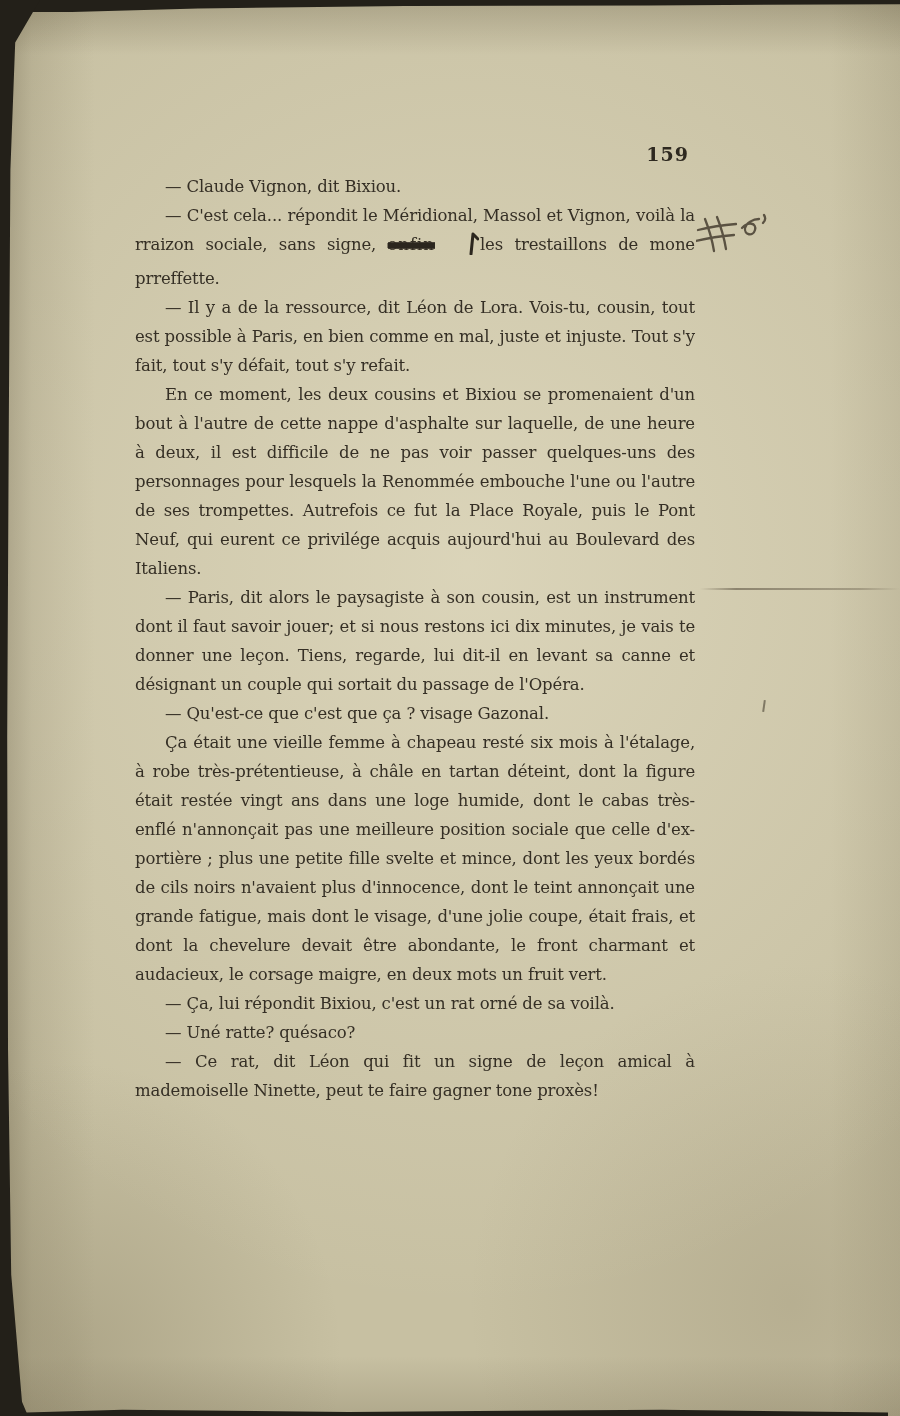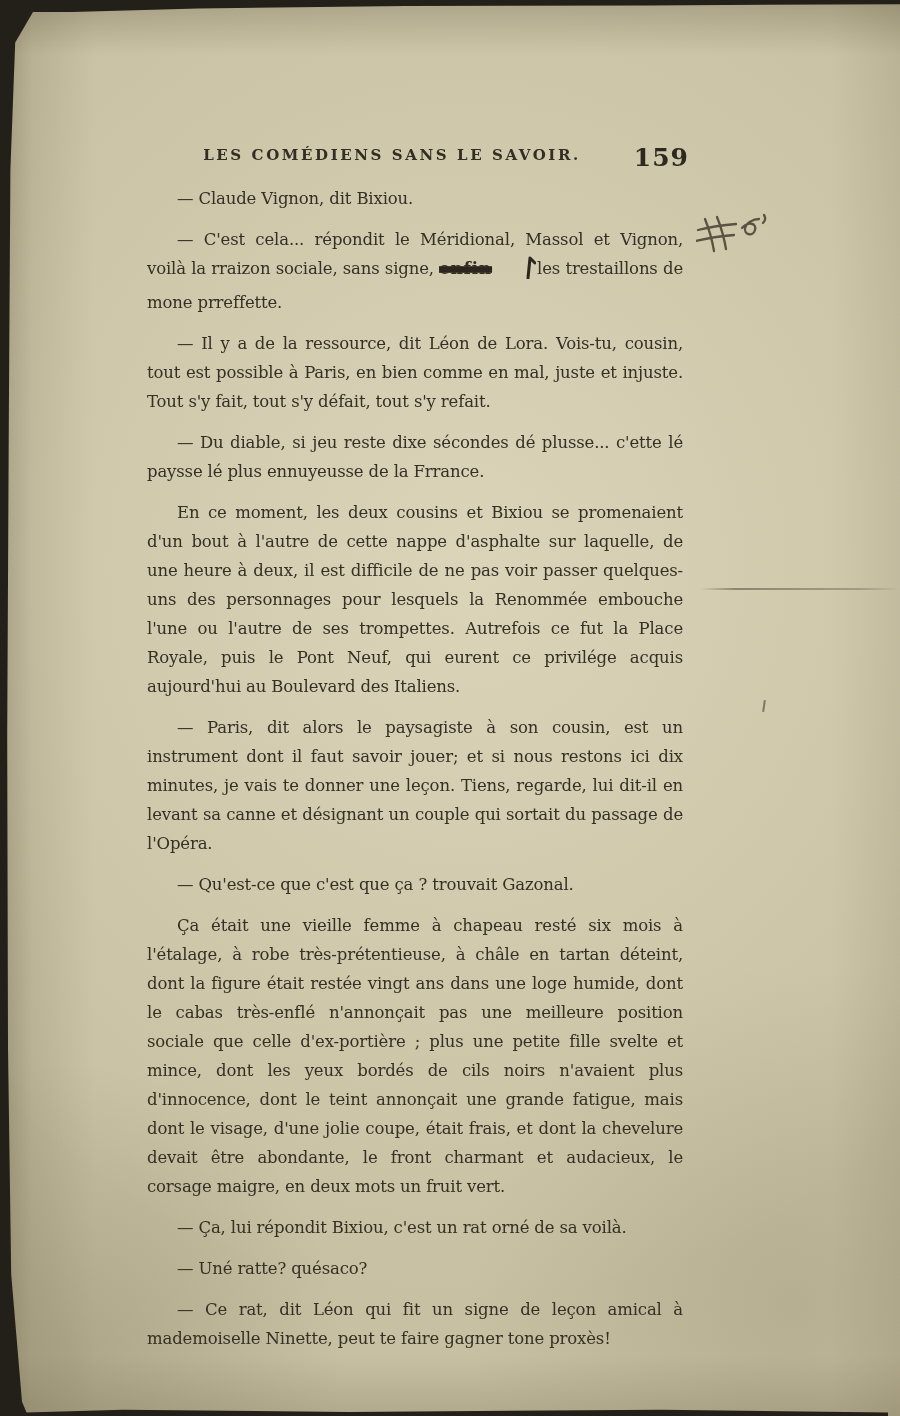--- a/index.html
+++ b/index.html
@@ -50,34 +50,34 @@
   }
 
   
   .header { position: absolute; top: 146px; left: 135px; width: 558px; height: 26px; }
   .running-title {
     position: absolute; left: 0; right: 44px; text-align: center;
     font-size: 15px; font-weight: bold; letter-spacing: 2.6px; color: #332d23;
   }
   .page-number {
     position: absolute; right: 4px; top: -3px;
-    font-size: 25px; font-weight: bold; letter-spacing: 1px; color: #2e2920;
+    font-size: 19px; font-weight: bold; letter-spacing: 1px; color: #2e2920;
   }
 
   
   .text-block {
     position: absolute; top: 172px; left: 135px; width: 560px;
     font-size: 16.5px; line-height: 29px; letter-spacing: -0.15px;
     text-align: justify; color: #352f25;
   }
-  .text-block p { margin: 12px; text-indent: 30px; }
+  .text-block p { margin: 0; text-indent: 30px; }
   .it { }
 
   .struck {
-    font-weight: bold; letter-spacing: 1px;
+    font-weight: normal; letter-spacing: 1px;
     text-decoration: line-through;
     text-decoration-thickness: 5px;
     text-decoration-color: #2b261e;
     background: linear-gradient(0deg, transparent 26%, rgba(43,38,30,0.82) 26%, rgba(43,38,30,0.82) 64%, transparent 64%);
   }
   .caret { display: inline-block; vertical-align: -5px; margin: 0 1px 0 3px; }
 
   .marginalia { position: absolute; top: 212px; left: 696px; }
 </style>
 </head>
@@ -85,41 +85,39 @@
 
 <div class="page">
 
   <div class="edge-top"></div>
   <div class="edge-left"></div>
   <div class="edge-bottom"></div>
   <div class="scratch"></div>
   <div class="tick"></div>
 
   <div class="header">
-    <div class="running-title">LES COMÉDIENS SANS LE SAVOIR.</div>
     <div class="page-number">159</div>
   </div>
 
   <div class="text-block">
 
     <p>— Claude Vignon, dit Bixiou.</p>
 
     <p><span>— C'est cela... répondit le Méridional, Massol et Vignon, voilà la rraizon sociale, sans signe, </span><span class="struck">enfin</span><span class="caret"><svg width="11" height="24" viewBox="0 0 11 24">
             <path d="M3 23 L5 3 L10 8" fill="none" stroke="#2b261e" stroke-width="3" stroke-linecap="round" stroke-linejoin="round"></path>
           </svg></span><span>les trestaillons de mone prreffette.</span></p>
 
     <p>— Il y a de la ressource, dit Léon de Lora. Vois-tu, cousin, tout est possible à Paris, en bien comme en mal, juste et injuste. Tout s'y fait, tout s'y défait, tout s'y refait.</p>
 
-    <p>— Du diable, si jeu reste dixe sécondes dé plusse... c'ette lé paysse lé plus ennuyeusse de la Frrance.</p>
 
     <p>En ce moment, les deux cousins et Bixiou se promenaient d'un bout à l'autre de cette nappe d'asphalte sur laquelle, de une heure à deux, il est difficile de ne pas voir passer quelques-uns des personnages pour lesquels la Renommée embouche l'une ou l'autre de ses trompettes. Autrefois ce fut la Place Royale, puis le Pont Neuf, qui eurent ce privilége acquis aujourd'hui au Boulevard des Italiens.</p>
 
     <p>— Paris, dit alors le paysagiste à son cousin, est un instrument dont il faut savoir jouer; et si nous restons ici dix minutes, je vais te donner une leçon. Tiens, regarde, lui dit-il en levant sa canne et désignant un couple qui sortait du passage de l'Opéra.</p>
 
-    <p>— Qu'est-ce que c'est que ça ? trouvait Gazonal.</p>
+    <p>— Qu'est-ce que c'est que ça ? visage Gazonal.</p>
 
     <p>Ça était une vieille femme à chapeau resté six mois à l'étalage, à robe très-prétentieuse, à châle en tartan déteint, dont la figure était restée vingt ans dans une loge humide, dont le cabas très-enflé n'annonçait pas une meilleure position sociale que celle d'ex-portière ; plus une petite fille svelte et mince, dont les yeux bordés de cils noirs n'avaient plus d'innocence, dont le teint annonçait une grande fatigue, mais dont le visage, d'une jolie coupe, était frais, et dont la chevelure devait être abondante, le front charmant et audacieux, le corsage maigre, en deux mots un fruit vert.</p>
 
     <p>— Ça, lui répondit Bixiou, c'est un rat orné de sa voilà.</p>
 
     <p class="it">— Uné ratte? quésaco?</p>
 
     <p><span>— Ce rat, dit Léon qui fit un signe de leçon amical à mademoiselle Ninette, peut te faire gagner </span><span class="it">tone proxès!</span></p>
 
 

